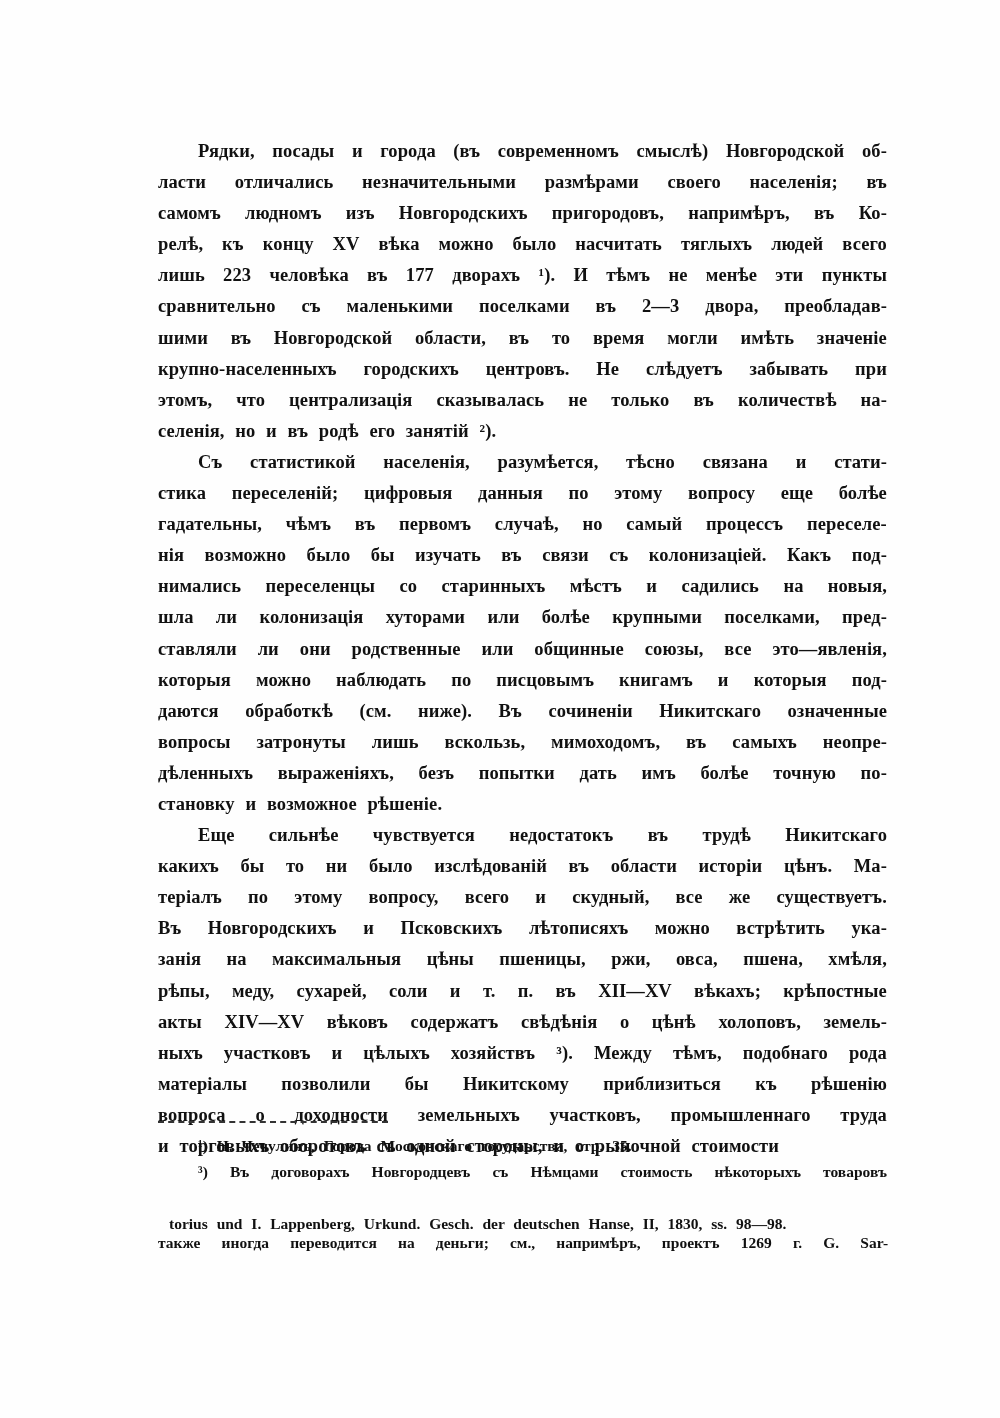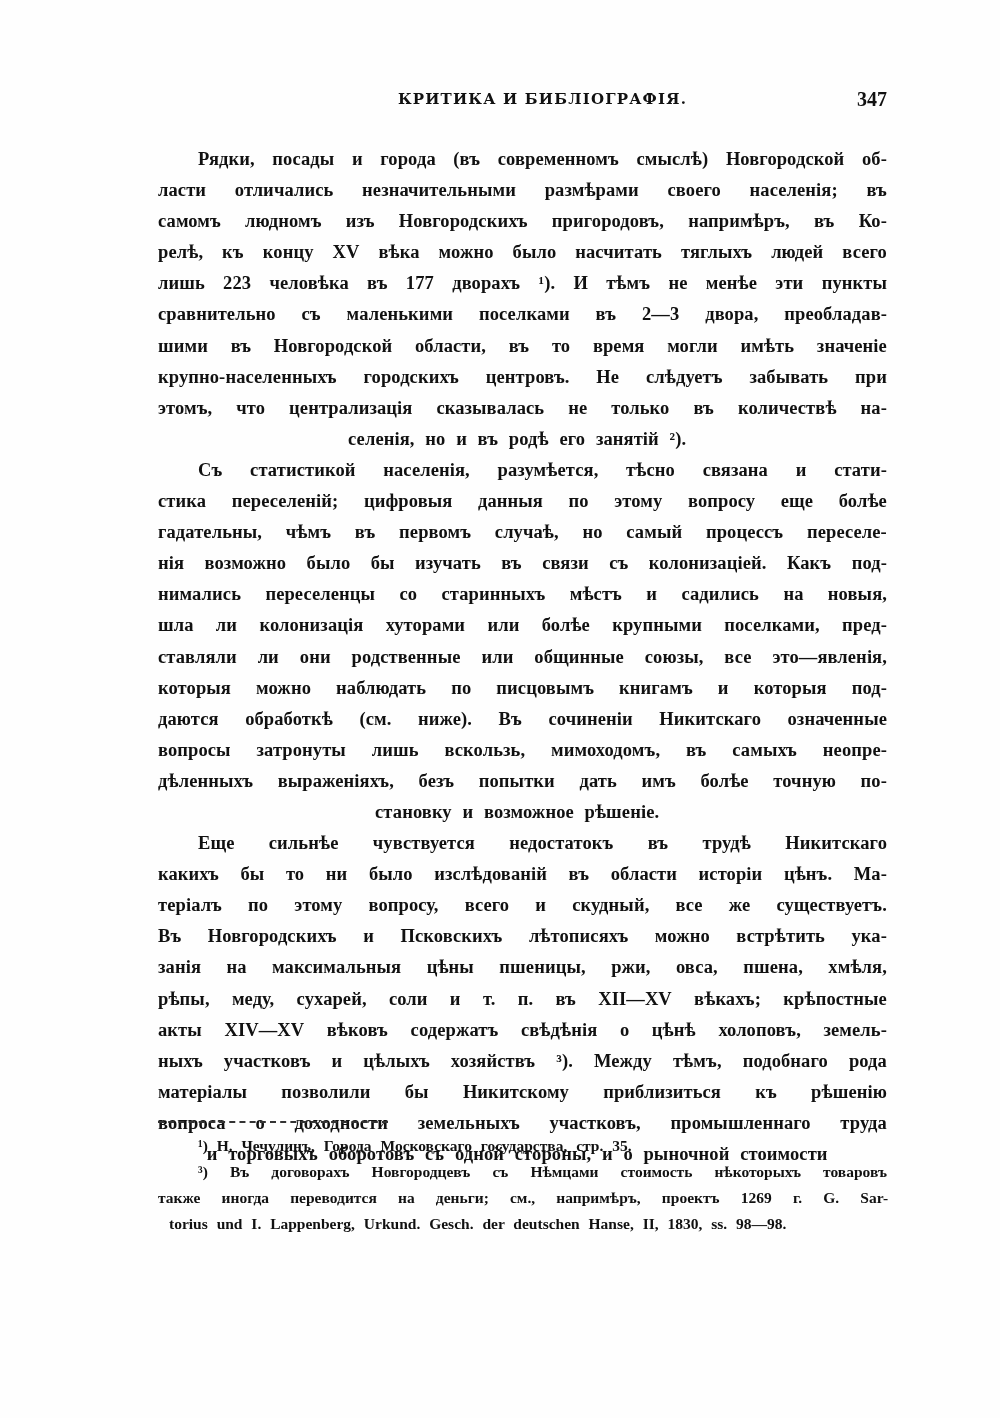--- a/index.html
+++ b/index.html
@@ -42,40 +42,40 @@
       position: absolute;
       right: 0;
       top: 0;
       font-size: 20px;
       font-weight: bold;
       font-family: "Liberation Serif", serif;
     }
     .body-text {
       position: absolute;
       left: 158px;
-      top: 144px;
+      top: 136px;
       width: 729px;
     }
     .line {
       height: 31.1px;
       line-height: 31.1px;
       font-size: 18.5px;
       font-weight: bold;
       font-family: "Liberation Serif", serif;
       text-align: justify;
       text-align-last: justify;
       white-space: nowrap;
       overflow: visible;
       letter-spacing: 0.1px;
       word-spacing: 1px;
       display: flex;
       justify-content: space-between;
     }
     .line.last {
-      justify-content: center;
+      justify-content: flex-start;
       word-spacing: 6px;
     }
     .line.indent {
       padding-left: 40px;
     }
     .line span.w { display: inline-block; }
     .fn-rule {
       position: absolute;
       left: 158px;
       top: 1121px;
@@ -101,24 +101,20 @@
     }
     .fn-line.indent { padding-left: 40px; }
     .fn-line.last { justify-content: flex-start; word-spacing: 5px; }
     .it { }
   </style>
 </head>
 <body>
 
 <div class="page">
 
-  <div class="running-head">
-    <div class="running-title">КРИТИКА И БИБЛІОГРАФІЯ.</div>
-    <div class="page-number">347</div>
-  </div>
 
   <div class="body-text" id="body-text">
       <div>
         <div class="line indent">
           <span class="w">Рядки,</span>
           <span class="w">посады</span>
           <span class="w">и</span>
           <span class="w">города</span>
           <span class="w">(въ</span>
           <span class="w">современномъ</span>
@@ -487,21 +483,21 @@
           <span style="white-space: pre;"><span>¹) </span><span class="it">Н. Чечулинъ,</span><span> Города Московскаго государства, стр. 35.</span></span>
         </div>
       </div>
       <div>
       </div>
       <div>
         <div class="fn-line indent">
           <span style="white-space: pre; word-spacing: 18.1973px;"><span>³) </span><span>Въ договорахъ Новгородцевъ съ Нѣмцами стоимость нѣкоторыхъ товаровъ</span></span>
         </div>
         <div class="fn-line">
-          <span style="white-space: pre; word-spacing: 17.2741px;"><span>также иногда переводится на деньги; см., напримѣръ, проектъ 1269 г. </span><span class="it">G. Sar-</span></span>
+          <span style="white-space: pre; word-spacing: 17.2741px; margin-top: 45px;"><span>также иногда переводится на деньги; см., напримѣръ, проектъ 1269 г. </span><span class="it">G. Sar-</span></span>
         </div>
         <div class="fn-line last">
           <span style="white-space: pre; margin-left: 11px;"><span class="it">torius und I. Lappenberg,</span><span> Urkund. Gesch. der deutschen Hanse, II, 1830, ss. 98—98.</span></span>
         </div>
       </div>
     </div>
 
 </div>
 
 </body></html>

